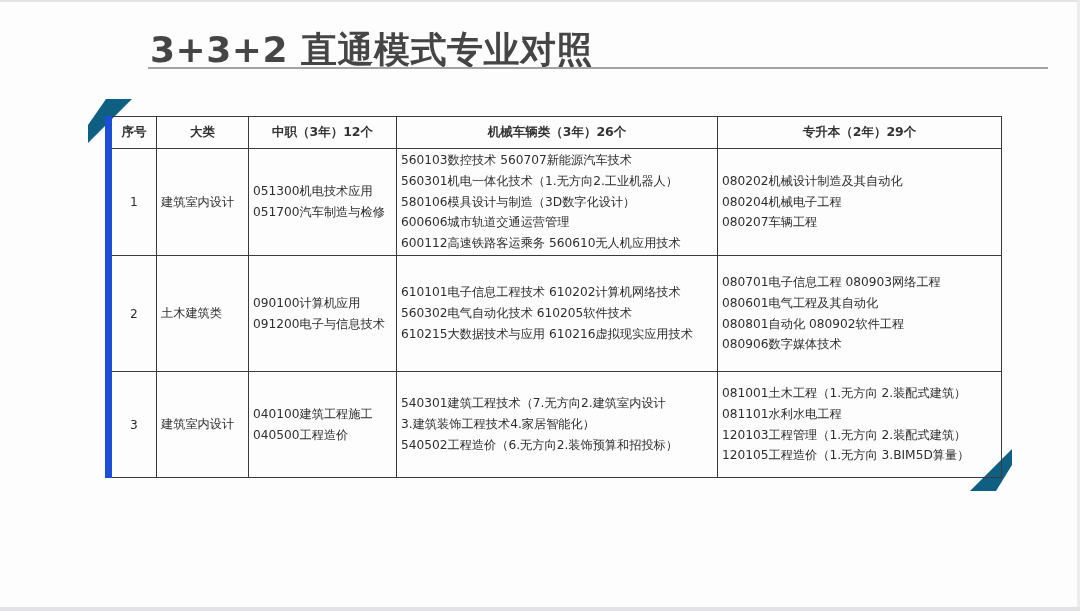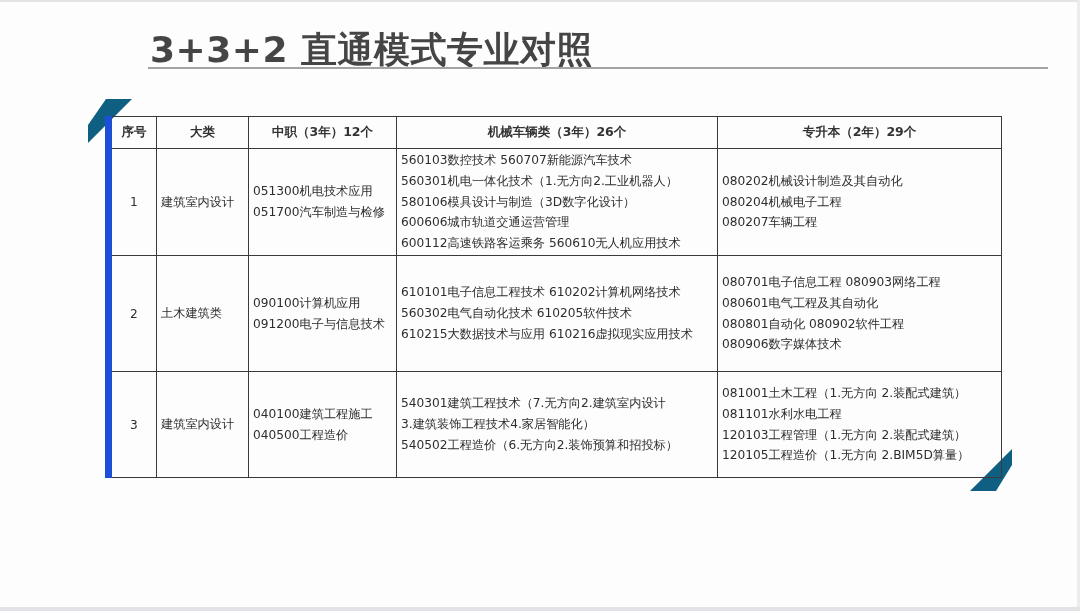--- a/index.html
+++ b/index.html
@@ -122,17 +122,17 @@
       </td>
       <td class="txt">
         <span class="line">540301建筑工程技术（7.无方向2.建筑室内设计</span>
         <span class="line">3.建筑装饰工程技术4.家居智能化）</span>
         <span class="line">540502工程造价（6.无方向2.装饰预算和招投标）</span>
       </td>
       <td class="txt">
         <span class="line">081001土木工程（1.无方向  2.装配式建筑）</span>
         <span class="line">081101水利水电工程</span>
         <span class="line">120103工程管理（1.无方向  2.装配式建筑）</span>
-        <span class="line">120105工程造价（1.无方向  2.BIM5D算量）</span>
+        <span class="line">120105工程造价（1.无方向  3.BIM5D算量）</span>
       </td>
     </tr>
   </tbody>
 </table>
 
 </body></html>

